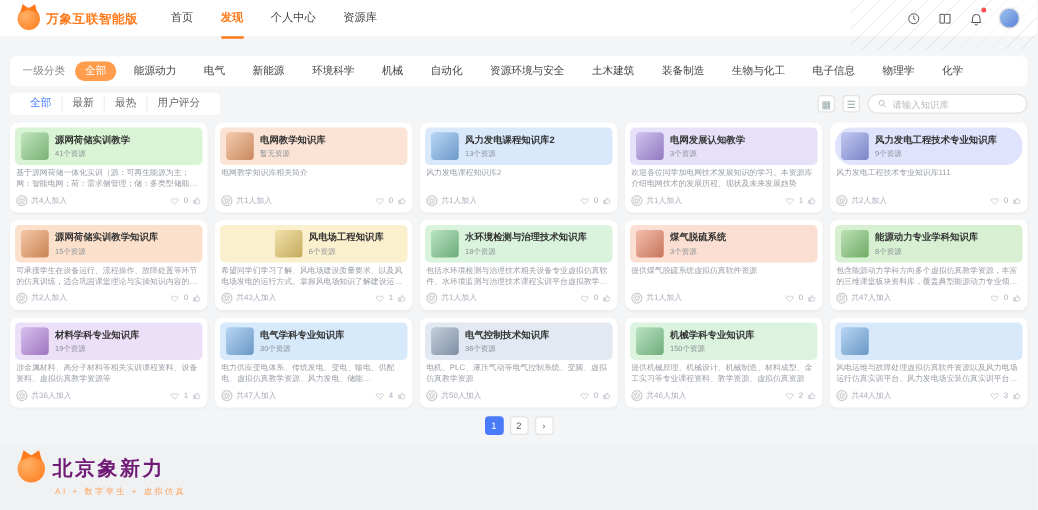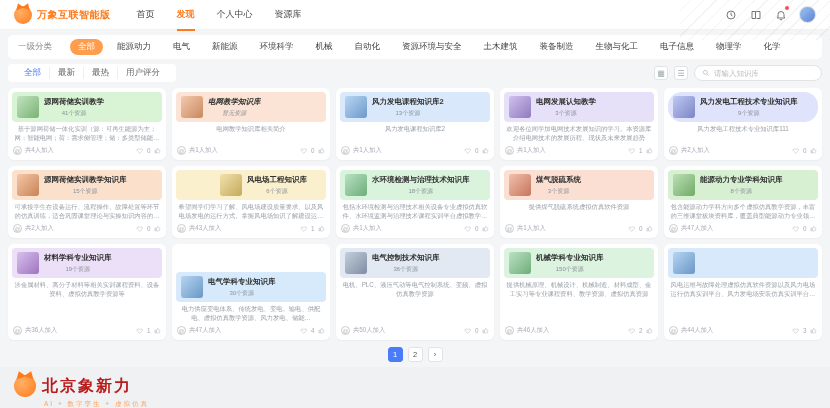--- a/index.html
+++ b/index.html
@@ -20,40 +20,40 @@
   .top-actions { margin-left:auto; display:flex; align-items:center; gap:12px; }
   .icon-btn { width:13px; height:13px; color:#555; cursor:pointer; position:relative; display:flex; align-items:center; justify-content:center; }
   .icon-btn svg { width:12px; height:12px; stroke:#555; fill:none; stroke-width:1.6; }
   .dot { position:absolute; top:-2px; right:-2px; width:4px; height:4px; background:#ff4d4f; border-radius:50%; }
   .avatar { width:17px; height:17px; border-radius:50%; background:linear-gradient(135deg,#9ec3f0,#5b82d8); border:1px solid #e0e0e0; cursor:pointer; }
 
   
   .watermark { position:absolute; top:0; right:0; width:150px; height:40px; background:repeating-linear-gradient(-45deg, rgba(180,185,195,0.18) 0 1px, transparent 1px 9px); pointer-events:none; z-index:3; }
 
   
-  .catbar { background:#fff; border-radius:5px; margin:5px 8px 0; padding:4px 10px; display:flex; align-items:center; gap:18px; flex:0 0 auto; }
+  .catbar { background:#fff; border-radius:5px; margin:15px 8px 0; padding:4px 10px; display:flex; align-items:center; gap:8px; flex:0 0 auto; }
   .catbar-label { font-size:8.5px; color:#888; flex:0 0 auto; }
   .cat-item { font-size:8.5px; color:#444; cursor:pointer; padding:2px 8px; border-radius:9px; white-space:nowrap; }
   .cat-item.active { background:#ff9d4d; color:#fff; }
 
   
   .filterbar { display:flex; align-items:center; margin:5px 8px 0; flex:0 0 auto; }
   .sorts { background:#fff; border-radius:4px; padding:3px 8px; display:flex; align-items:center; }
   .sort-item { font-size:8.5px; color:#666; cursor:pointer; padding:0 8px; border-right:1px solid #eee; }
   .sort-item:last-child { border-right:none; }
   .sort-item.active { color:#4a7cfa; }
   .filter-right { margin-left:auto; display:flex; align-items:center; gap:6px; }
   .view-toggle { width:14px; height:14px; background:#fff; border:1px solid #e3e3e3; border-radius:3px; display:flex; align-items:center; justify-content:center; font-size:8px; color:#9aa; cursor:pointer; }
   .searchbox { background:#fff; border:1px solid #e3e3e3; border-radius:9px; height:16px; width:128px; display:flex; align-items:center; padding:0 7px; gap:4px; }
   .searchbox svg { width:8px; height:8px; stroke:#aaa; fill:none; stroke-width:1.8; flex:0 0 auto; }
   .searchbox input { border:none; outline:none; font-size:7.5px; color:#666; width:100%; background:transparent; font-family:"Liberation Sans", sans-serif; }
   .searchbox input::placeholder { color:#bbb; }
 
   
-  .grid { display:grid; grid-template-columns:repeat(5,1fr); gap:6px; margin:6px 8px 0; flex:0 0 auto;text-align:center; }
+  .grid { display:grid; grid-template-columns:repeat(5,1fr); gap:6px; margin:6px 8px 0; flex:0 0 auto; }
   .card { background:#fff; border-radius:6px; padding:4px; box-shadow:0 1px 2px rgba(0,0,0,0.04); cursor:pointer; display:flex; flex-direction:column; min-height:72px; }
   .card-header { border-radius:4px; padding:4px 5px; display:flex; align-items:center; gap:5px; height:30px; }
   .card-thumb { width:22px; height:22px; border-radius:3px; flex:0 0 auto; background:#999; position:relative; overflow:hidden; }
   .card-thumb::after { content:""; position:absolute; inset:0; background:linear-gradient(135deg, rgba(255,255,255,0.45), rgba(0,0,0,0.15)); }
   .card-head-text { min-width:0; }
   .card-title { font-size:7.5px; font-weight:bold; color:#333; white-space:nowrap; overflow:hidden; text-overflow:ellipsis; }
   .card-count { font-size:6px; color:#8a8f98; margin-top:2px; }
   .card-desc { font-size:6.3px; color:#9aa0a8; line-height:1.4; margin:3px 1px; display:-webkit-box; -webkit-line-clamp:2; -webkit-box-orient:vertical; overflow:hidden; height:18px; }
   .card-footer { margin-top:auto; display:flex; align-items:center; font-size:6.3px; color:#aab; padding:0 1px 1px; }
   .at-icon { width:9px; height:9px; border:1px solid #ccc; border-radius:50%; display:flex; align-items:center; justify-content:center; font-size:6px; color:#bbb; margin-right:3px; }
@@ -65,21 +65,21 @@
   .page-btn { min-width:15px; height:15px; border-radius:3px; background:#fff; border:1px solid #e3e3e3; color:#555; font-size:7.5px; display:flex; align-items:center; justify-content:center; cursor:pointer; padding:0 3px; }
   .page-btn.active { background:#4a7cfa; border-color:#4a7cfa; color:#fff; }
 
   
   .footer { margin-top:auto; background:#f0f1f3; padding:8px 14px 10px; flex:0 0 auto; }
   .footer-brand { display:flex; align-items:center; gap:6px; }
   .footer-logo { width:22px; height:22px; border-radius:50%; background:radial-gradient(circle at 35% 35%, #ffb066, #ff7a1a); position:relative; }
   .footer-logo::before, .footer-logo::after { content:""; position:absolute; top:-4px; border-left:5px solid transparent; border-right:5px solid transparent; border-bottom:7px solid #ff7a1a; }
   .footer-logo::before { left:1px; transform:rotate(-20deg); }
   .footer-logo::after { right:1px; transform:rotate(20deg); }
-  .footer-name { color:#b91c1c; font-size:16px; font-weight:bold; letter-spacing:2px; }
+  .footer-name { color:#701a75; font-size:16px; font-weight:bold; letter-spacing:2px; }
   .footer-tagline { color:#ffa35c; font-size:6.5px; letter-spacing:2px; margin-top:3px; margin-left:30px; }
 </style>
 </head>
 <body>
 
 <div class="watermark"></div>
 
 <header class="topbar">
   <div class="logo">
     <span class="logo-badge"></span>
@@ -173,21 +173,21 @@
             <path d="M12 20l-7.5-7.2C2 10.3 3 6.5 6.5 6c1.9-.3 3.6.8 5.5 2.6 1.9-1.8 3.6-2.9 5.5-2.6 3.5.5 4.5 4.3 2 6.8L12 20z"></path>
           </svg>
         <span>0</span>
         <svg viewBox="0 0 24 24">
             <path d="M3 10h3v9H3zM8 19h7.5c1 0 1.8-.7 2-1.6l1.3-5.4c.3-1.2-.7-2.5-2-2.5H13l.7-3.2c.2-1-.5-2-1.6-2-.6 0-1.1.3-1.4.8L8 10v9z"></path>
           </svg>
       </span>
     </div>
   </article>
     <article class="card">
-    <div class="card-header" style="background: rgb(251, 228, 213); font-style: italic;">
+    <div class="card-header" style="background: rgb(251, 228, 213);">
       <span class="card-thumb" style="background: rgb(235, 160, 110);"></span>
       <div class="card-head-text">
         <div class="card-title">电网教学知识库</div>
         <div class="card-count">暂无资源</div>
       </div>
     </div>
     <div class="card-desc">电网教学知识库相关简介</div>
     <div class="card-footer">
       <span class="at-icon">@</span>
       <span>共1人加入</span>
@@ -403,21 +403,21 @@
             <path d="M12 20l-7.5-7.2C2 10.3 3 6.5 6.5 6c1.9-.3 3.6.8 5.5 2.6 1.9-1.8 3.6-2.9 5.5-2.6 3.5.5 4.5 4.3 2 6.8L12 20z"></path>
           </svg>
         <span>1</span>
         <svg viewBox="0 0 24 24">
             <path d="M3 10h3v9H3zM8 19h7.5c1 0 1.8-.7 2-1.6l1.3-5.4c.3-1.2-.7-2.5-2-2.5H13l.7-3.2c.2-1-.5-2-1.6-2-.6 0-1.1.3-1.4.8L8 10v9z"></path>
           </svg>
       </span>
     </div>
   </article>
     <article class="card">
-    <div class="card-header" style="background: rgb(215, 234, 251); margin-top: 24px;">
+    <div class="card-header" style="background: rgb(215, 234, 251);">
       <span class="card-thumb" style="background: rgb(124, 178, 232);"></span>
       <div class="card-head-text">
         <div class="card-title">电气学科专业知识库</div>
         <div class="card-count">30个资源</div>
       </div>
     </div>
     <div class="card-desc">电力供应变电体系、传统发电、变电、输电、供配电、虚拟仿真教学资源、风力发电、储能…</div>
     <div class="card-footer">
       <span class="at-icon">@</span>
       <span>共47人加入</span>

